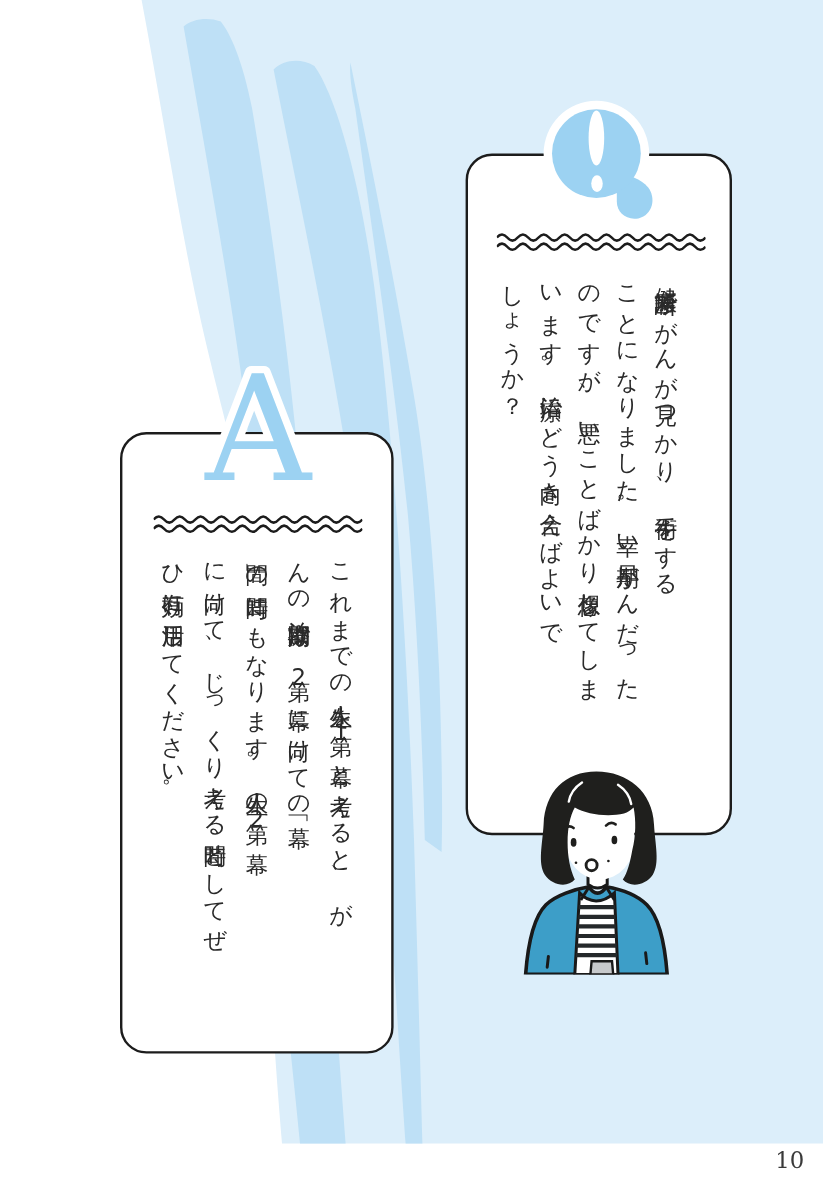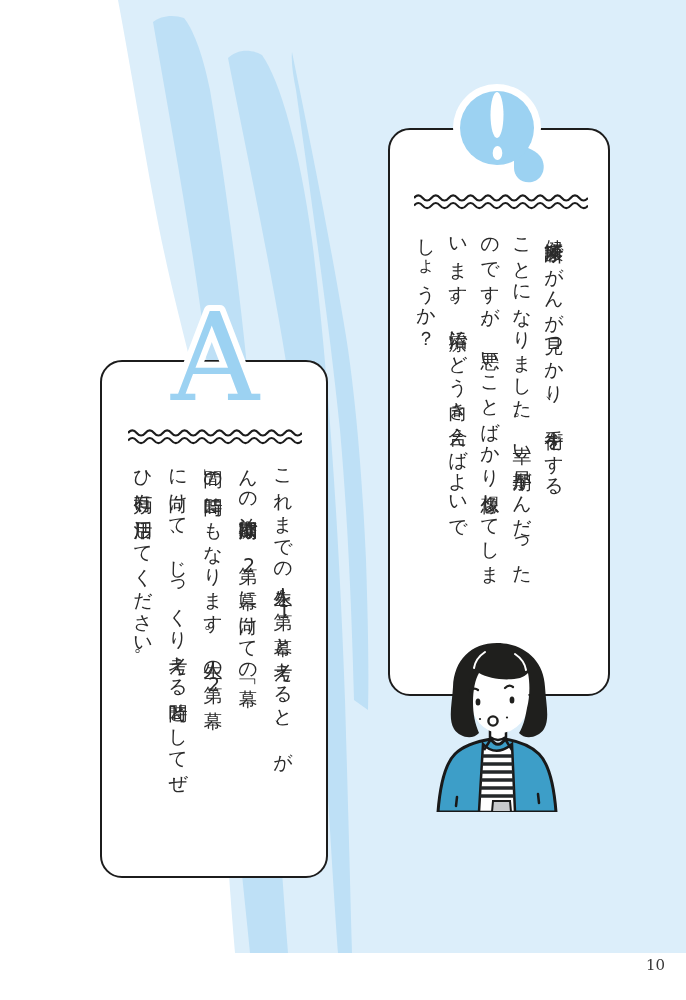--- a/index.html
+++ b/index.html
@@ -37,21 +37,21 @@
   .a-text{top:94px;right:25px;height:402px;line-height:35px;}
   .vline{margin:0;padding:0;}
   .letter-svg{position:absolute;z-index:4;}
   .q-letter{left:442px;top:82px;}
   .a-letter{left:130px;top:290px;}
   .woman{position:absolute;left:427px;top:640px;z-index:5;}
   .page-number{
     position:absolute;
     left:646px;top:956px;
     font-family:"DejaVu Serif",serif;
-    font-size:15px;
+    font-size:19px;
     color:#3a3a3a;
     z-index:6;
   }
 </style>
 </head>
 <body>
 
 <div class="page">
 
   <svg class="layer" width="686" height="1000" viewBox="0 0 686 1000">

